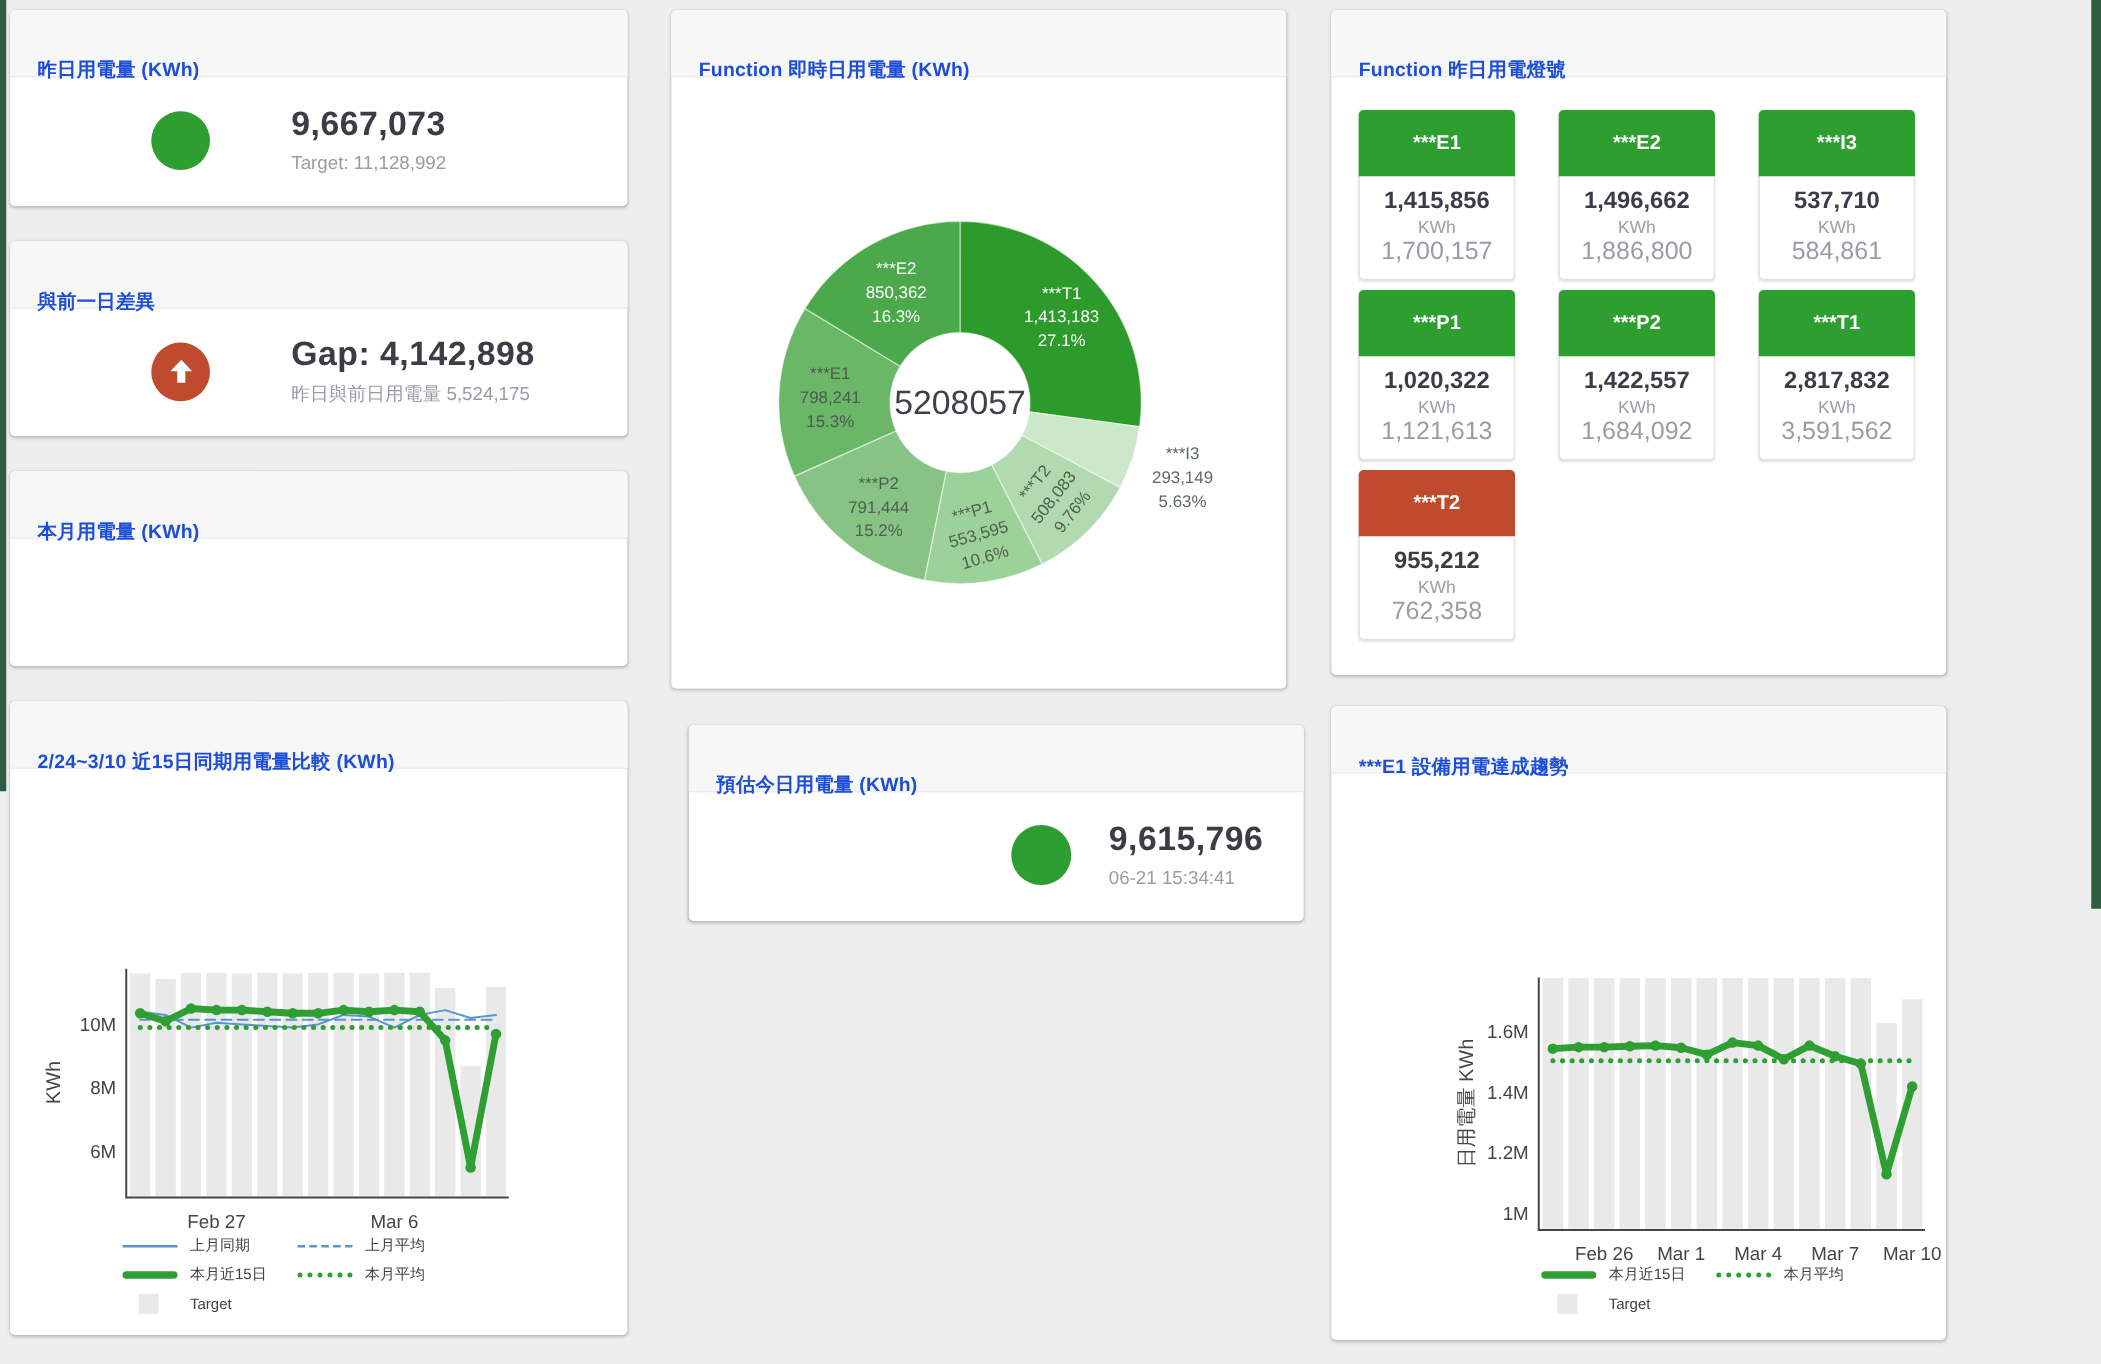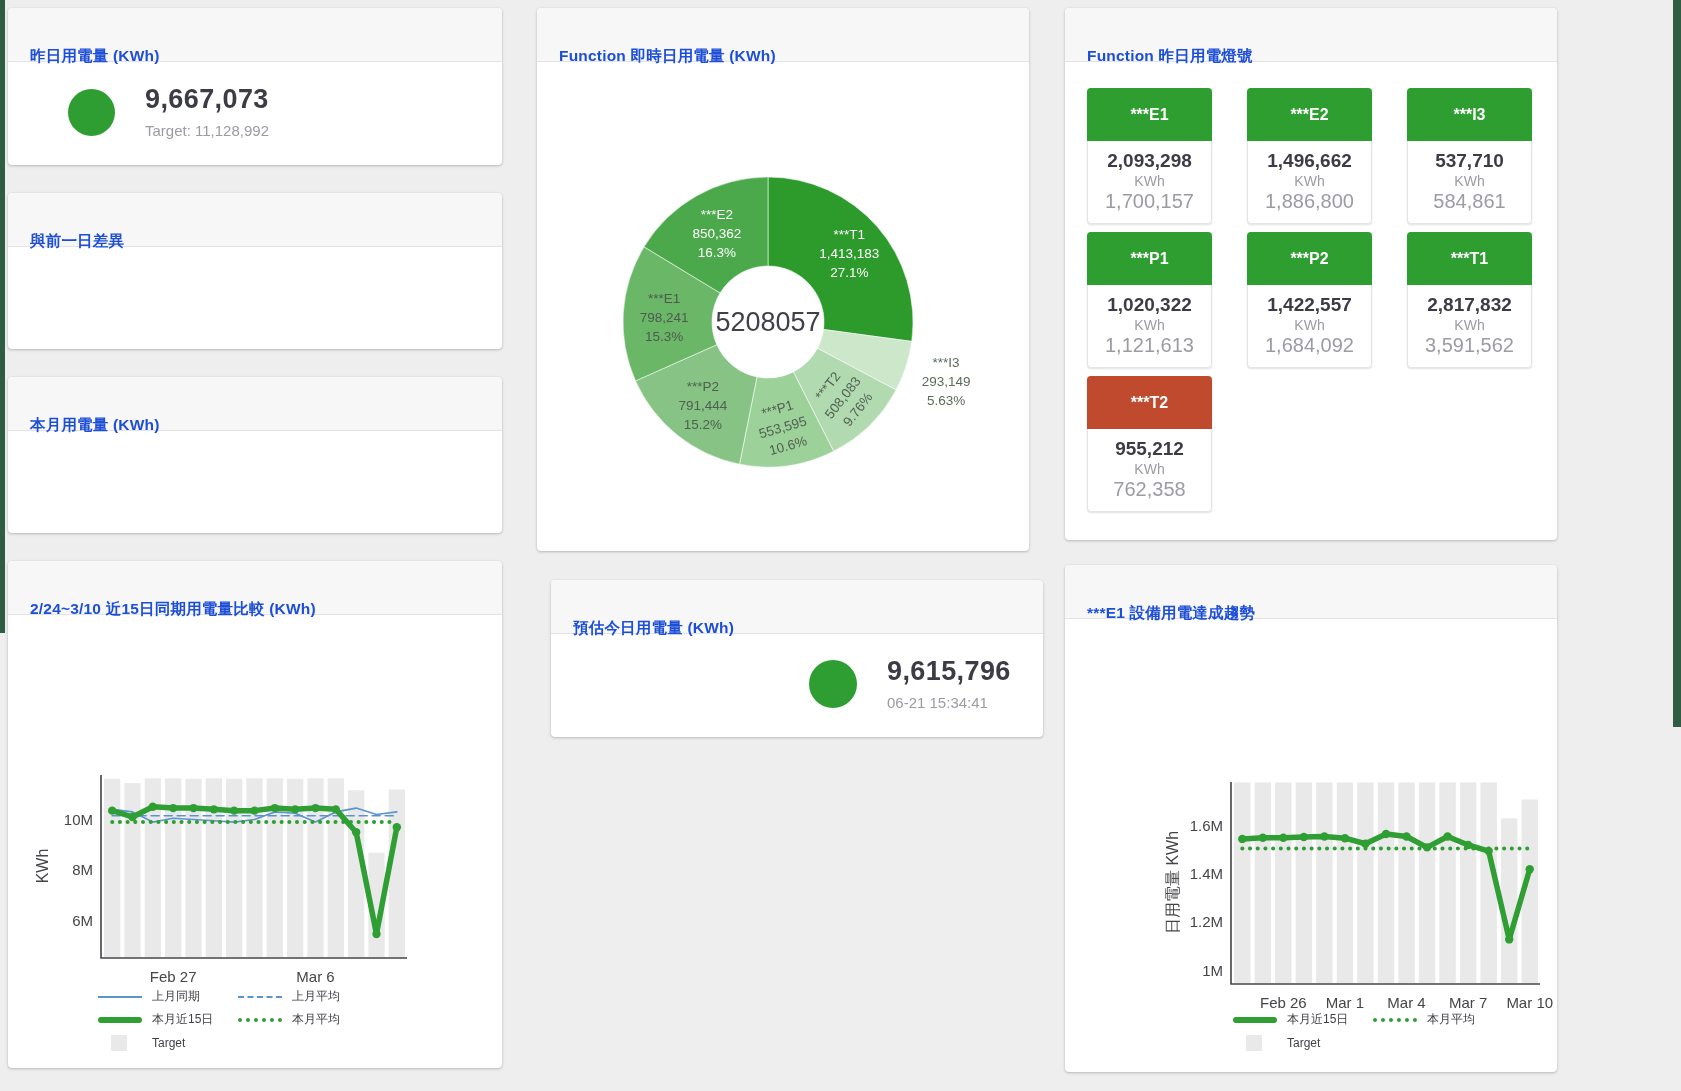--- a/index.html
+++ b/index.html
@@ -28,21 +28,21 @@
   #p-gap{left:8px;top:193px;width:494px;height:156px;}
   #p-month{left:8px;top:377px;width:494px;height:156px;}
   #p-compare{left:8px;top:561px;width:494px;height:507px;}
   #p-donut{left:537px;top:8px;width:492px;height:543px;}
   #p-estimate{left:551px;top:580px;width:492px;height:157px;}
   #p-lights{left:1065px;top:8px;width:492px;height:532px;}
   #p-e1trend{left:1065px;top:565px;width:492px;height:507px;}
 
   
   .stat{display:flex;align-items:center;height:100px;}
-  #p-yesterday .stat,#p-gap .stat,#p-month .stat{padding-left:60px;}
+  #p-yesterday .stat,#p-gap .stat,#p-month .stat{padding-left:113px;gap:35px;}
   #p-estimate .stat{padding-left:258px;}
   .circ{width:47px;height:47px;border-radius:50%;flex:none;display:flex;align-items:center;justify-content:center;}
   .circ svg{width:26px;height:26px;fill:#fff;}
   .circ svg.down{transform:rotate(180deg);}
   .stat .txt{margin-left:30px;}
   .value{font-size:27px;font-weight:700;color:#3c3c46;letter-spacing:.4px;line-height:1.1;}
   .subtitle{font-size:15px;color:#9b9ba4;margin-top:8px;}
 
   
   .chart-svg{position:absolute;left:0;top:54px;}
@@ -97,20 +97,31 @@
     <div class="txt">
       <div class="value">9,667,073</div>
       <div class="subtitle">Target: 11,128,992</div>
     </div>
   </div>
 </div>
 
 <div class="panel" id="p-gap">
   <div class="panel-header">
     <span class="panel-title">與前一日差異</span>
+  </div>
+  <div class="stat">
+    <div class="circ" style="background:#c04a2e">
+      <svg viewBox="0 0 24 24">
+          <path d="M12 3.5 L20 12 L15 12 L15 20.5 L9 20.5 L9 12 L4 12 Z"></path>
+        </svg>
+    </div>
+    <div class="txt">
+      <div class="value">Gap: 4,142,898</div>
+      <div class="subtitle">昨日與前日用電量 5,524,175</div>
+    </div>
   </div>
 </div>
 
 <div class="panel" id="p-month">
   <div class="panel-header">
     <span class="panel-title">本月用電量 (KWh)</span>
   </div>
 </div>
 
 <div class="panel" id="p-compare">
@@ -226,21 +237,21 @@
   </div>
 </div>
 
 <div class="panel" id="p-lights">
   <div class="panel-header">
     <span class="panel-title">Function 昨日用電燈號</span>
   </div>
   <div class="tiles">
       <div class="tile">
         <div class="tile-head" style="background: rgb(46, 158, 48);">***E1</div>
-        <div class="tile-value">2,093,298</div>
+        <div class="tile-value">1,415,856</div>
         <div class="tile-unit">KWh</div>
         <div class="tile-target">1,700,157</div>
       </div>
       <div class="tile">
         <div class="tile-head" style="background: rgb(46, 158, 48);">***E2</div>
         <div class="tile-value">1,496,662</div>
         <div class="tile-unit">KWh</div>
         <div class="tile-target">1,886,800</div>
       </div>
       <div class="tile">

